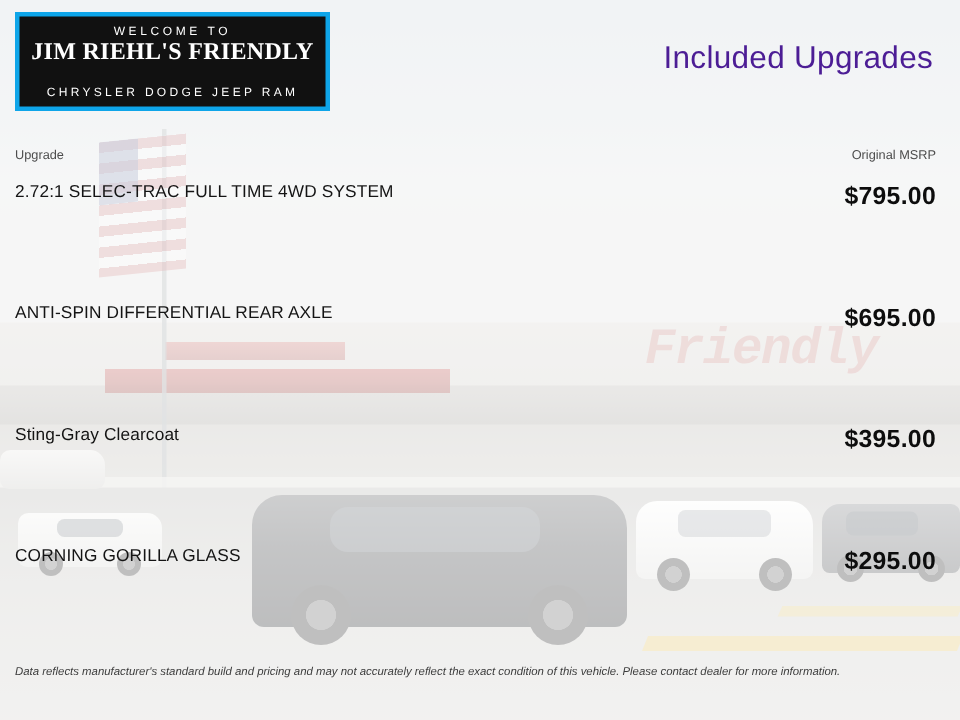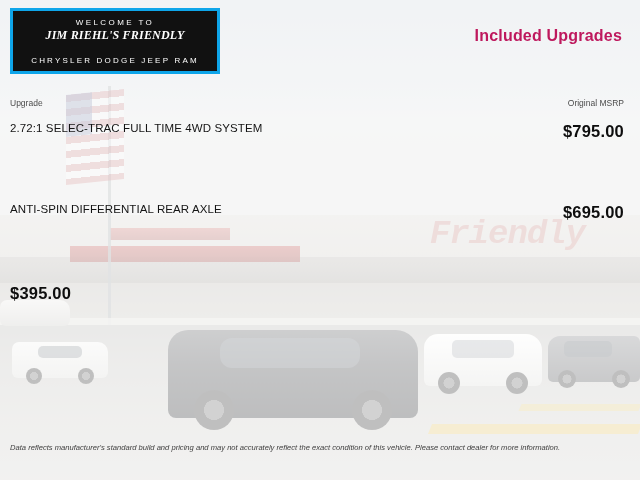--- a/index.html
+++ b/index.html
@@ -183,42 +183,41 @@
     overflow: hidden;
   }
   #dealer-logo .welcome {
     font-size: 8px;
     letter-spacing: 2.4px;
     color: #ffffff;
     margin-bottom: 1px;
     font-weight: normal;
   }
   #dealer-logo .name {
-    font-size: 12px;
+    font-size: 16px;
     font-weight: bold;
     letter-spacing: .2px;
     white-space: nowrap;
     font-family: "Liberation Serif", serif;
-    font-style: italic;
   }
   #dealer-logo .brands {
     font-size: 8px;
     letter-spacing: 2.2px;
     margin-top: 13px;
     white-space: nowrap;
   }
 
   
   #page-title {
     position: absolute;
     right: 18px;
     top: 27px;
-    font-size: 16px;
-    color: #be185d;
-    font-weight: bold;
+    font-size: 21px;
+    color: #4c1d95;
+    font-weight: normal;
     letter-spacing: .2px;
   }
 
   
   .col-headers {
     position: absolute;
     left: 0; right: 0;
     top: 98px;
     height: 18px;
   }
@@ -335,20 +334,25 @@
     <div class="rows">
       <div class="row">
         <div class="label">2.72:1 SELEC-TRAC FULL TIME 4WD SYSTEM</div>
         <div class="price">$795.00</div>
       </div>
       <div class="row">
         <div class="label">ANTI-SPIN DIFFERENTIAL REAR AXLE</div>
         <div class="price">$695.00</div>
       </div>
       <div class="row">
+        <div class="label">Sting-Gray Clearcoat</div>
         <div class="price">$395.00</div>
       </div>
+      <div class="row">
+        <div class="label">CORNING GORILLA GLASS</div>
+        <div class="price">$295.00</div>
+      </div>
     </div>
 
     <div id="footer-disclaimer">Data reflects manufacturer's standard build and pricing and may not accurately reflect the exact condition of this vehicle. Please contact dealer for more information.</div>
 
   </div>
 </div>
 
 </body></html>

